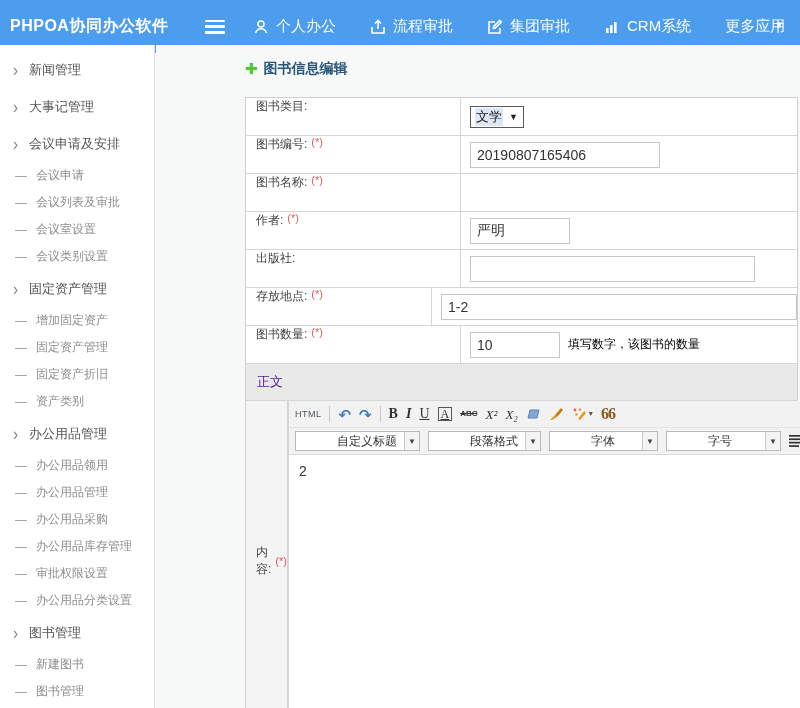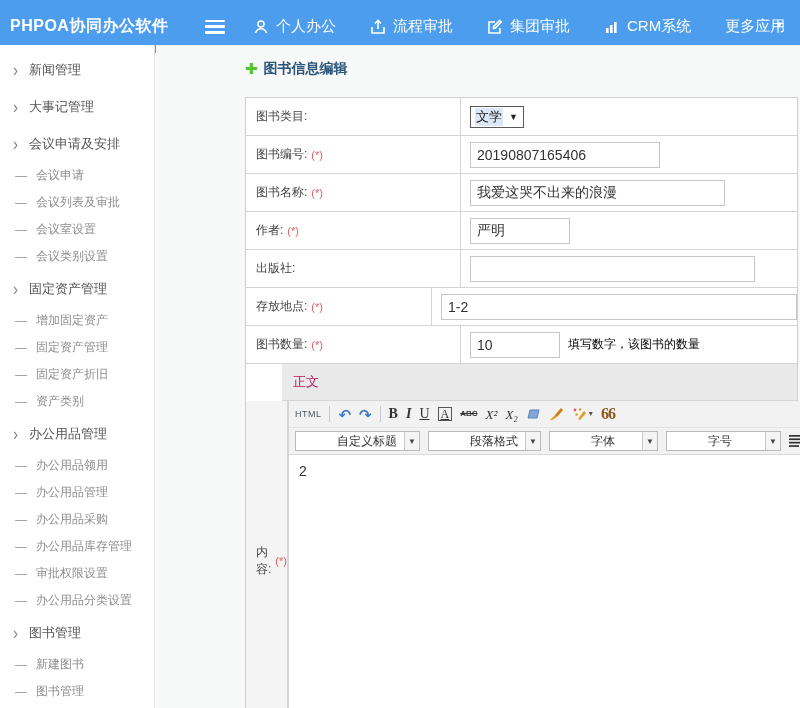--- a/index.html
+++ b/index.html
@@ -32,36 +32,36 @@
   .main { position:absolute; top:45px; left:156px; width:644px; height:663px;
     background:#f7f8f8; }
   .page-title { position:absolute; left:89px; top:15px; display:flex; align-items:center; gap:6px; }
   .plus-icon { color:#55c42e; font-size:15px; font-weight:bold; text-shadow:0 0 1px #2f9; }
   .page-title b { font-size:14px; color:#29567a; }
 
   
   .ftable { position:absolute; left:89px; top:52px; width:553px;
     border:1px solid #cfcfcf; background:#fff; }
   .frow { display:flex; border-bottom:1px solid #d5d5d5; height:38px; background:#fff; }
-  .fl { width:215px; border-right:1px solid #d5d5d5; display:flex; align-items:center;
+  .fl { width:215px; border-right:1px solid #d5d5d5; display:flex; 
     padding-left:10px; font-size:12px; color:#444; gap:4px; }
   .req { color:#e05e5e; font-size:11px; }
   .fv { flex:1; display:flex; align-items:center; padding-left:9px; gap:8px; }
   .fv input { height:26px; border:1px solid #c6c6c6; font-size:14px; color:#333;
     padding:0 6px; font-family:"Liberation Sans",sans-serif; background:#fff; }
   .w190{width:190px} .w255{width:255px} .w100{width:100px} .w285{width:285px}
   .w330{width:356px} .w90{width:90px}
   .hint { font-size:12px; color:#000000; }
   .cat-select { display:inline-flex; align-items:center; border:1px solid #5a5a5a;
     background:#fff; height:22px; padding:0 5px 0 4px; gap:6px; cursor:pointer; }
   .cat-select .cs-txt { font-size:13px; color:#1b1b1b; background:#dce8f8; padding:0 1px; }
   .cat-select .cs-caret { font-size:9px; color:#222; }
 
   .section-row { height:37px; background:#e9e9e9; border-bottom:1px solid #d5d5d5;
-    display:flex; align-items:center; padding-left:11px; font-size:13px; color:#be185d;margin-left:36px; }
+    display:flex; align-items:center; padding-left:11px; font-size:13px; color:#4c1d95; }
   .content-row { display:flex; height:320px; background:#fff; }
   .content-row .fl { background:#f4f4f4; align-items:center; }
 
   
   .editor { flex:1; display:flex; flex-direction:column; border-left:1px solid #d5d5d5; }
   .tb { background:#f2f2f2; border-bottom:1px solid #d9d9d9; display:flex; align-items:center;
     padding:0 6px; gap:8px; height:27px; }
   .tb1 { border-bottom:1px solid #e3e3e3; }
   .tb-sep { width:1px; height:16px; background:#c9c9c9; }
   .tb-btn { font-size:13px; color:#333; cursor:pointer; line-height:1; display:flex; align-items:center; }
@@ -256,23 +256,20 @@
           </div>
         <div class="fv">
             <input class="w190" value="20190807165406" style="">
           </div>
       </div>
 
       <div class="frow">
         <div class="fl">
             <span>图书名称:</span>
             <span class="req">(*)</span>
-          </div>
-        <div class="fv">
-            <input class="w255" value="我爱这哭不出来的浪漫" style="">
           </div>
       </div>
 
       <div class="frow">
         <div class="fl">
             <span>作者:</span>
             <span class="req">(*)</span>
           </div>
         <div class="fv">
             <input class="w100" value="严明" style="">

